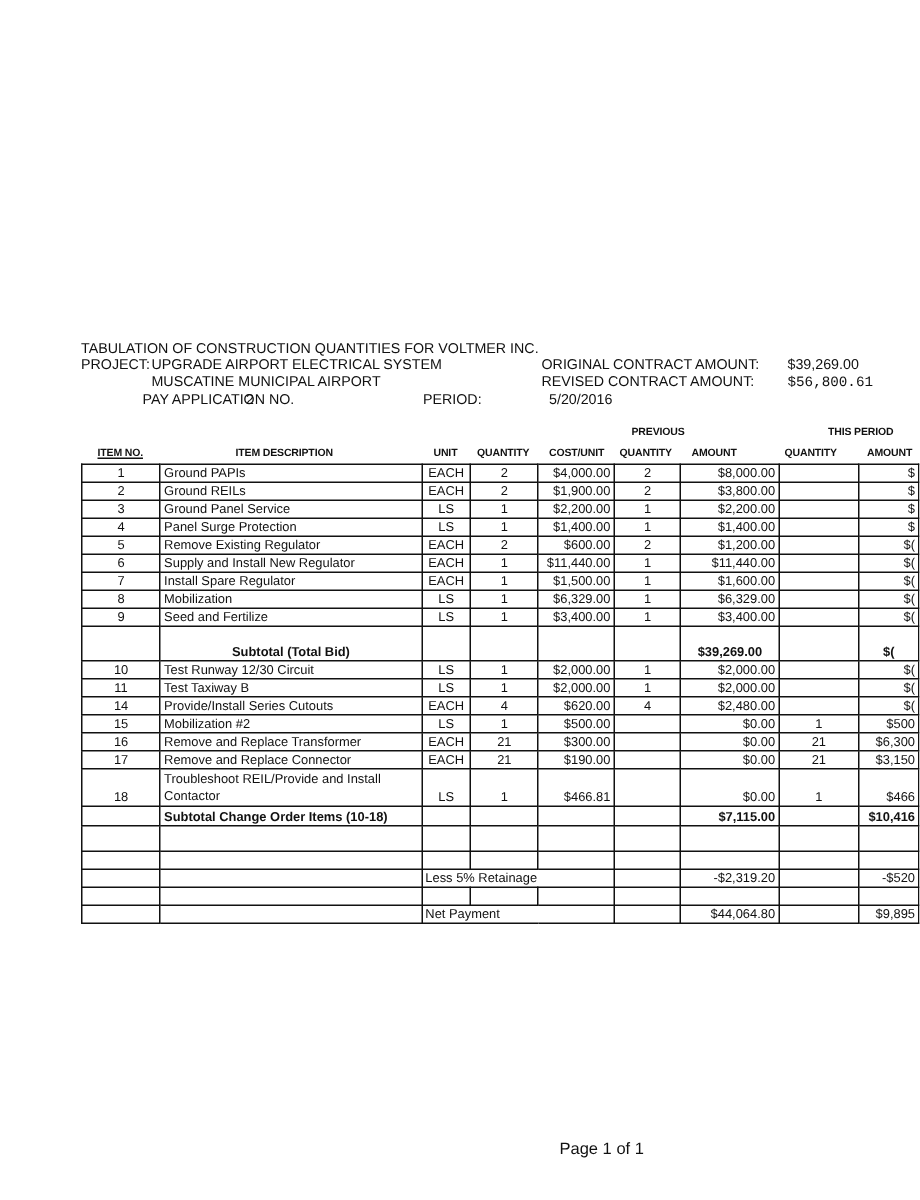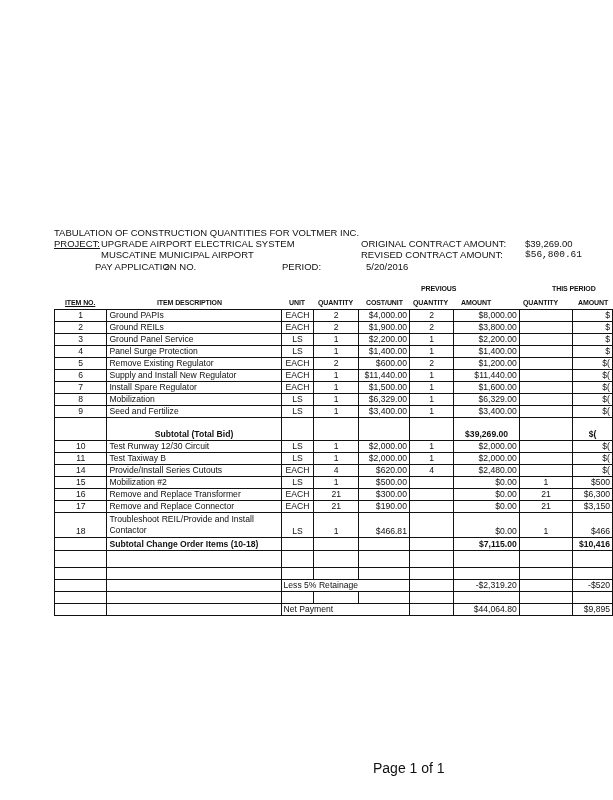--- a/index.html
+++ b/index.html
@@ -10,27 +10,27 @@
   table.tab { position:absolute; left:54px; top:309px; border-collapse:collapse;
               font-size:8.6px; table-layout:fixed; }
   table.tab td { border:1px solid #111; padding:0 2px; height:11px; line-height:11px;
                  white-space:nowrap; overflow:hidden; }
   td.c { text-align:center; }
   td.r { text-align:right; }
   td.b { font-weight:bold; }
   tr.tall td { height:24px; line-height:11px; }
   tr.tall td.wrap { white-space:normal; }
   tr.sub td { height:22px; vertical-align:bottom;text-align:center; }
-  .footer { position:absolute; left:373px; top:760px; font-size:14px; }
+  .footer { position:absolute; left:373px; top:760px; font-size:11px; }
 </style>
 </head>
 <body>
 
 <div class="hdr" style="left:54px;top:227px;">TABULATION OF CONSTRUCTION QUANTITIES FOR VOLTMER INC.</div>
-<div class="hdr" style="left:54px;top:238px;text-decoration:underline;">PROJECT:</div>
+<div class="hdr" style="left:54px;top:238px;">PROJECT:</div>
 <div class="hdr" style="left:101px;top:238px;">UPGRADE AIRPORT ELECTRICAL SYSTEM</div>
 <div class="hdr" style="left:101px;top:249px;">MUSCATINE MUNICIPAL AIRPORT</div>
 <div class="hdr" style="left:54px;top:261px;padding-left:41px;">PAY APPLICATION NO.</div>
 <div class="hdr" style="left:164px;top:261px;">2</div>
 <div class="hdr" style="left:282px;top:261px;">PERIOD:</div>
 <div class="hdr" style="left:361px;top:238px;">ORIGINAL CONTRACT AMOUNT:</div>
 <div class="hdr" style="left:525px;top:238px;">$39,269.00</div>
 <div class="hdr" style="left:361px;top:249px;">REVISED CONTRACT AMOUNT:</div>
 <div class="hdr" style="left:525px;top:249px;font-family:Liberation Mono, monospace;">$56,800.61</div>
 <div class="hdr" style="left:366px;top:261px;">5/20/2016</div>

